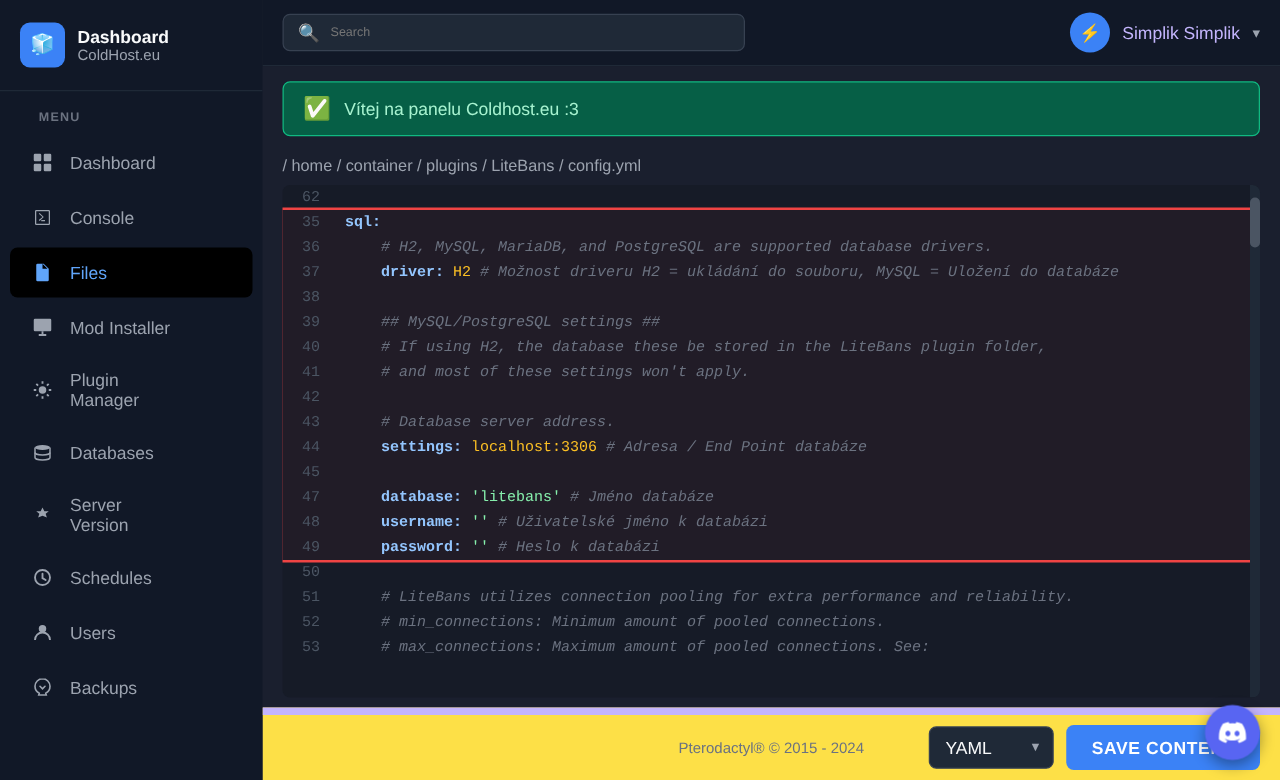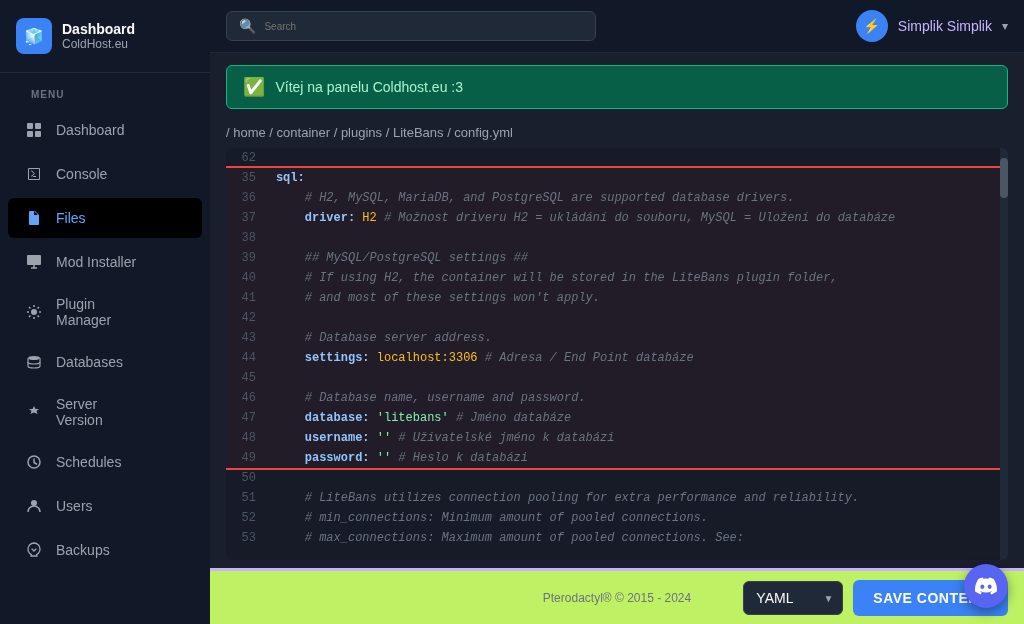--- a/index.html
+++ b/index.html
@@ -240,26 +240,26 @@
     .code-area::-webkit-scrollbar-track {
       background: #1f2937;
     }
     .code-area::-webkit-scrollbar-thumb {
       background: #374151;
       border-radius: 4px;
     }
 
     
     .footer {
-      background: #bef264;
+      background: #fde047;
       padding: 8px 16px;
       display: flex;
       align-items: center;
       justify-content: space-between;
-      border-top: 3px solid #c4b5fd;
+      border-top: 6px solid #c4b5fd;
       min-height: 56px;
     }
 
     .footer-center {
       color: #6b7280;
       font-size: 12px;
       position: absolute;
       left: 50%;
       transform: translateX(-50%);
     }
@@ -503,45 +503,41 @@
             <tr style="background:rgba(220,50,50,0.06);">
               <td class="line-num">38</td>
               <td class="line-content"> </td>
             </tr>
             <tr style="background:rgba(220,50,50,0.06);font-family:Liberation Mono, monospace;">
               <td class="line-num">39</td>
               <td class="line-content">    <span class="comment">## MySQL/PostgreSQL settings ##</span></td>
             </tr>
             <tr style="background:rgba(220,50,50,0.06);">
               <td class="line-num">40</td>
-              <td class="line-content">    <span class="comment"># If using H2, the container will be stored in the LiteBans plugin folder,</span></td>
+              <td class="line-content">    <span class="comment"># If using H2, the database these be stored in the LiteBans plugin folder,</span></td>
             </tr>
             <tr style="background:rgba(220,50,50,0.06);">
               <td class="line-num">41</td>
               <td class="line-content">    <span class="comment"># and most of these settings won't apply.</span></td>
             </tr>
             <tr style="background:rgba(220,50,50,0.06);">
               <td class="line-num">42</td>
               <td class="line-content"> </td>
             </tr>
             <tr style="background:rgba(220,50,50,0.06);">
               <td class="line-num">43</td>
               <td class="line-content">    <span class="comment"># Database server address.</span></td>
             </tr>
             <tr style="background:rgba(220,50,50,0.06);">
               <td class="line-num">44</td>
               <td class="line-content">    <span class="key">settings:</span> <span style="color:#fbbf24;">localhost:3306</span> <span class="comment"># Adresa / End Point databáze</span></td>
             </tr>
             <tr style="background:rgba(220,50,50,0.06);">
               <td class="line-num">45</td>
               <td class="line-content"> </td>
-            </tr>
-            <tr style="background:rgba(220,50,50,0.06);">
-              <td class="line-num">46</td>
-              <td class="line-content">    <span class="comment"># Database name, username and password.</span></td>
             </tr>
             <tr style="background:rgba(220,50,50,0.06);">
               <td class="line-num">47</td>
               <td class="line-content">    <span class="key">database:</span> <span class="str">'litebans'</span> <span class="comment"># Jméno databáze</span></td>
             </tr>
             <tr style="background:rgba(220,50,50,0.06);">
               <td class="line-num">48</td>
               <td class="line-content">    <span class="key">username:</span> <span class="str">''</span> <span class="comment"># Uživatelské jméno k databázi</span></td>
             </tr>
             <tr style="background:rgba(220,50,50,0.06);">

